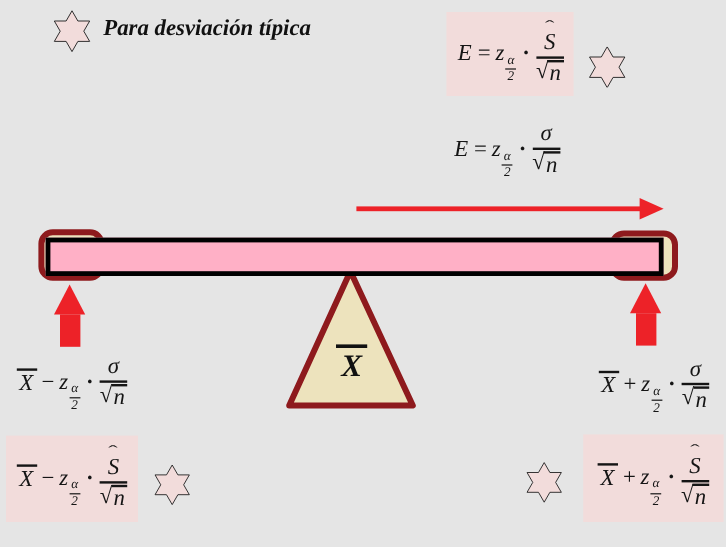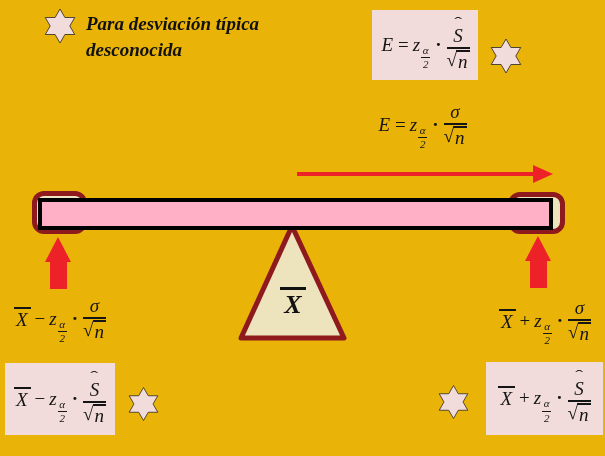--- a/index.html
+++ b/index.html
@@ -1,17 +1,17 @@
 <!DOCTYPE html>
 <html><head>
 <meta charset="utf-8">
 <style>
   html,body{margin:0;padding:0;background:#fff;}
   .stage{
-    position:relative;width:605px;height:456px;background:#eab308;overflow:hidden;
+    position:relative;width:605px;height:456px;background:#e5e5e5;overflow:hidden;
     font-family:"Liberation Serif","DejaVu Serif",serif;color:#151515;
   }
   .abs{position:absolute;box-sizing:border-box;}
 
   
   .title{font-weight:bold;font-style:italic;font-size:19px;line-height:26px;color:#111;}
   .title span{display:block;}
 
   
   .star{position:absolute;}
@@ -58,21 +58,20 @@
 <body>
 
 <div class="stage">
 
   <svg class="star" style="left:43px;top:8px;width:34px;height:36px;" viewBox="0 0 100 100">
     <polygon points="50,0 64.4,25 93.3,25 78.9,50 93.3,75 64.4,75 50,100 35.6,75 6.7,75 21.1,50 6.7,25 35.6,25" fill="#F2DCDB" stroke="#1a1a1a" stroke-width="2.2"></polygon>
   </svg>
 
   <div class="abs title" style="left:86px;top:11px;width:210px;">
     <span>Para desviación típica</span>
-    <span>desconocida</span>
   </div>
 
   <div class="abs f-box" style="left:372px;top:10px;width:106px;height:70px;">
     <div class="formula">
       <span class="lead">E</span>
       <span class="rel">=</span>
       <span class="zsym">z</span>
       <span class="zsub">
         <span>α</span>
         <span class="zsub-bar"></span>

